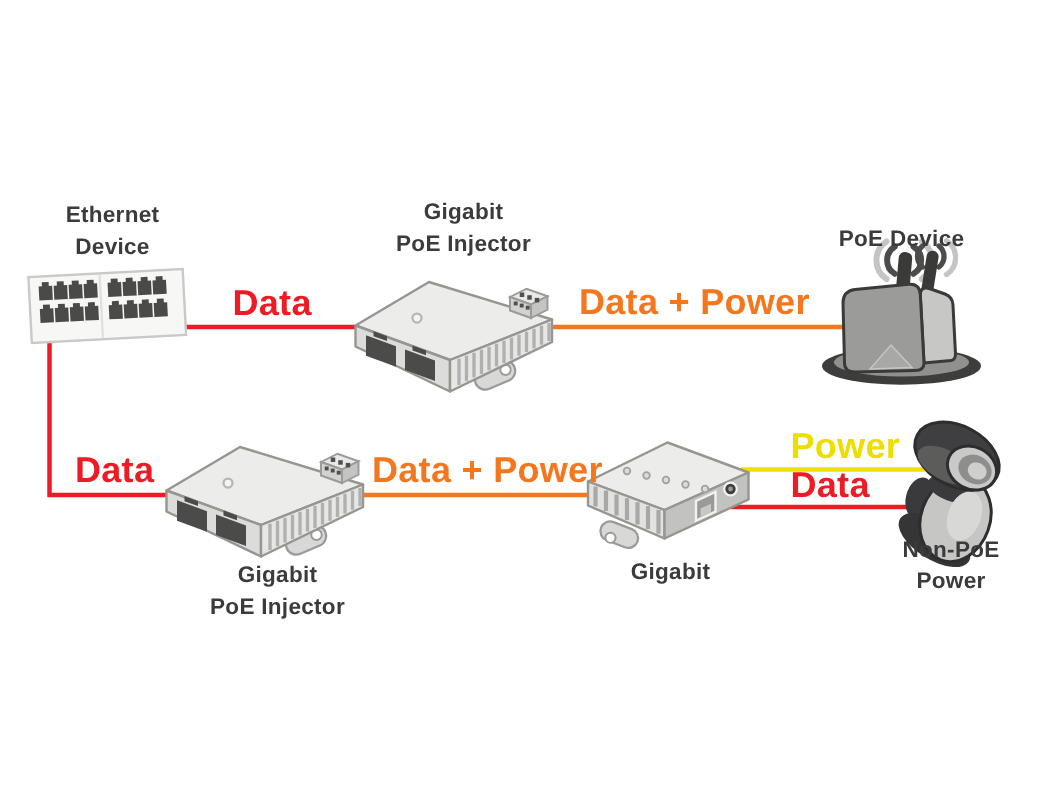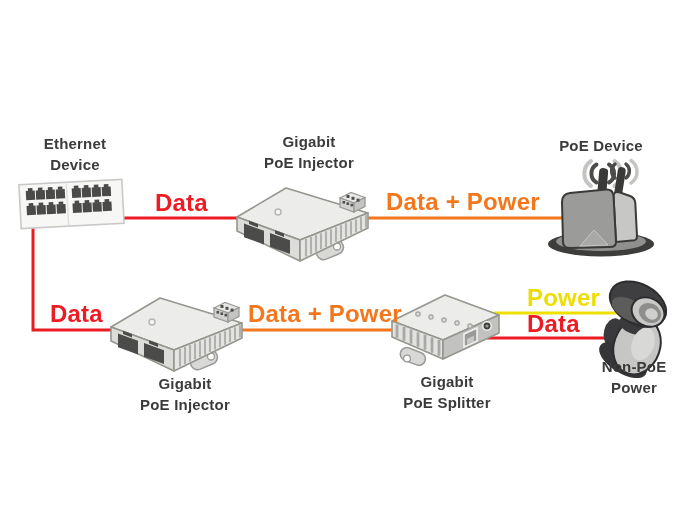--- a/index.html
+++ b/index.html
@@ -226,30 +226,29 @@
   </svg>
 
   <div class="dev-label" style="left:75px;top:133px">
     <span>Ethernet</span><br>
     <span>Device</span>
   </div>
   <div class="dev-label" style="left:309px;top:131px">
     <span>Gigabit</span><br>
     <span>PoE Injector</span>
   </div>
-  <div class="dev-label" style="left:601px;top:135px">
+  <div class="dev-label" style="left:601px;top:149px">
     <span>PoE Device</span>
   </div>
   <div class="dev-label" style="left:185px;top:373px">
     <span>Gigabit</span><br>
     <span>PoE Injector</span>
   </div>
   <div class="dev-label" style="left:447px;top:371px">
     <span>Gigabit</span><br>
-    <span>PoE Splitter</span>
   </div>
   <div class="dev-label" style="left:634px;top:356px">
     <span>Non-PoE</span><br>
     <span>Power</span>
   </div>
 
   <div class="wire-label c-red" style="left:155px;top:193px">Data</div>
   <div class="wire-label c-orange" style="left:386px;top:192px">Data + Power</div>
   <div class="wire-label c-red" style="left:50px;top:304px">Data</div>
   <div class="wire-label c-orange" style="left:248px;top:304px">Data + Power</div>

